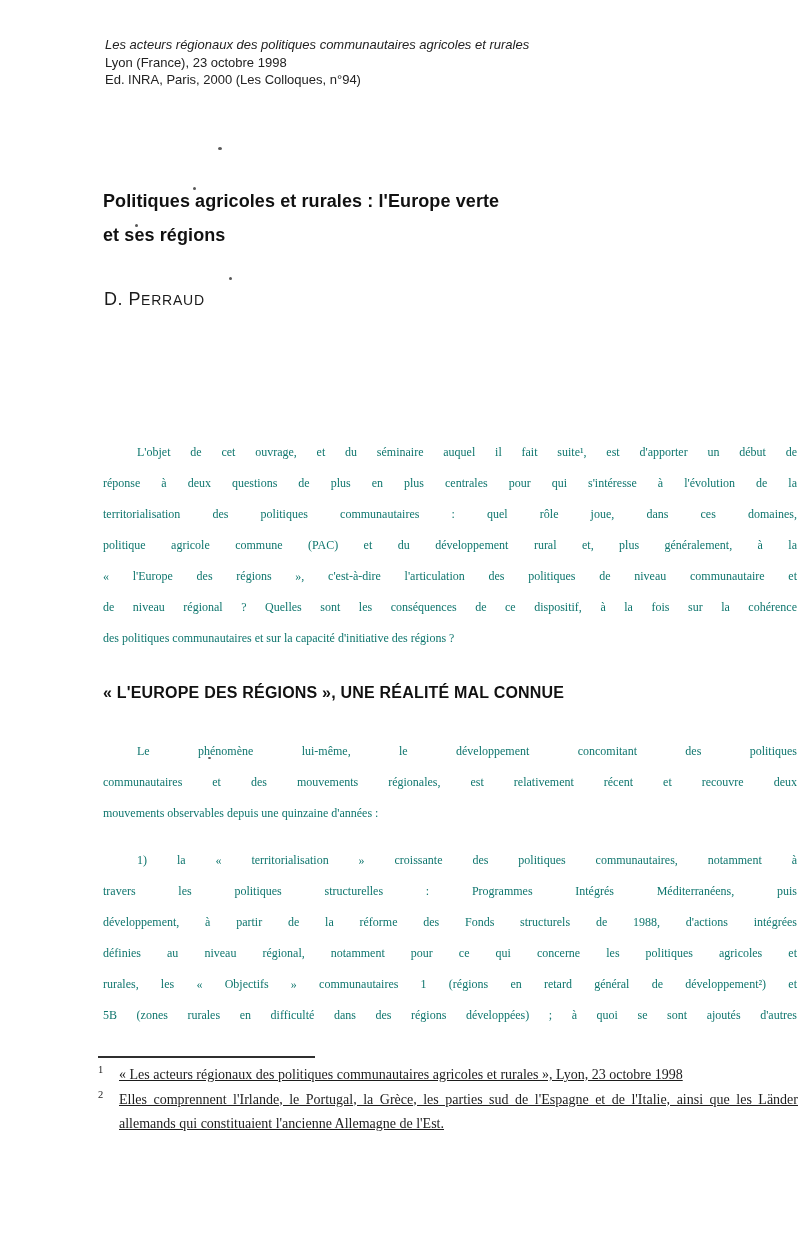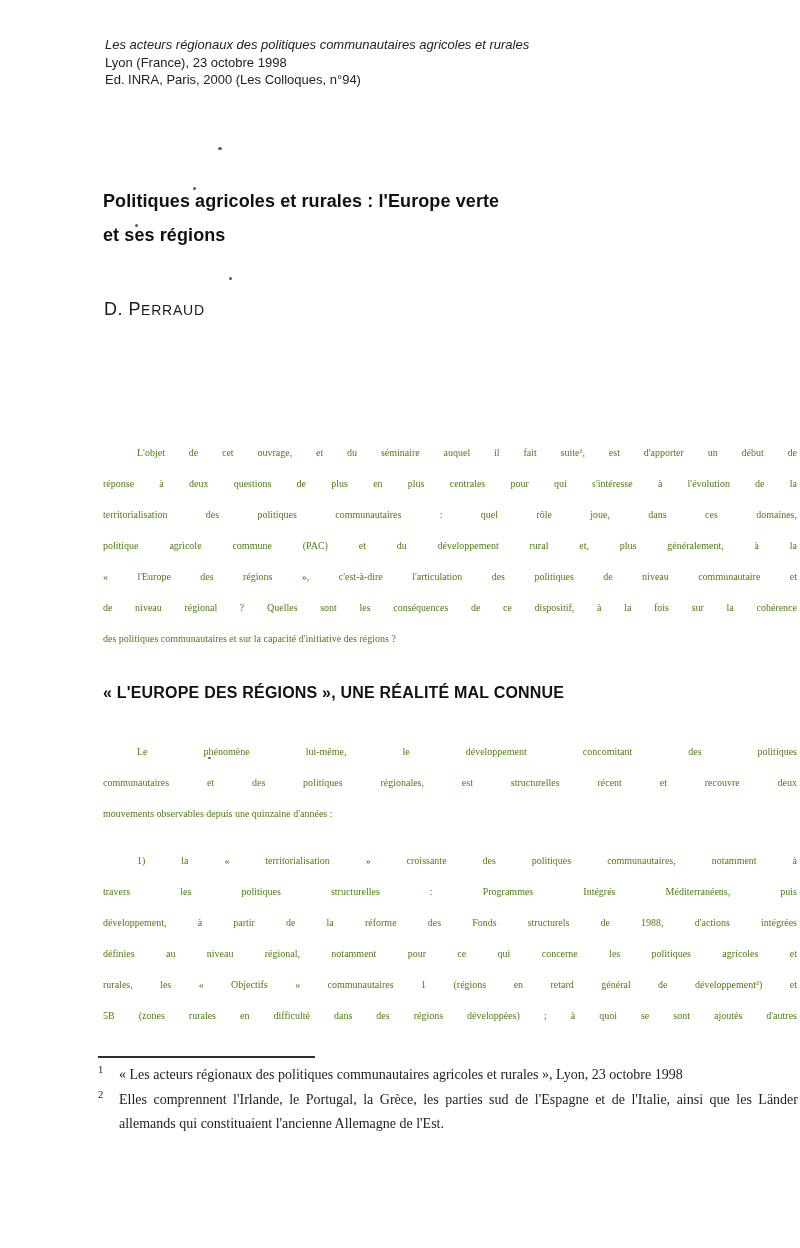--- a/index.html
+++ b/index.html
@@ -39,40 +39,40 @@
     font-weight: bold;
     font-size: 18px;
     line-height: 34px;
     color: #111;
     letter-spacing: 0.1px;
   }
 
   
   .author {
     position: absolute;
-    top: 299px;
+    top: 289px;
     left: 56px;
     font-family: "Liberation Sans", sans-serif;
     font-size: 18px;
     color: #1b1b1b;
     letter-spacing: 0.5px;
   }
   .author .sc {
     font-size: 14px;
     letter-spacing: 0.8px;
   }
 
   
   .para {
     position: absolute;
     left: 55px;
     width: 694px;
     font-family: "Liberation Serif", serif;
-    font-size: 10px;
-    color: #4d7c0f;
+    font-size: 12px;
+    color: #0f766e;
   }
   .bline {
     line-height: 31px;
     text-align: justify;
     text-align-last: justify;
     white-space: normal;
   }
   .bline.lastline { text-align-last: left; }
   .bline.indent { padding-left: 34px; }
 
@@ -121,20 +121,21 @@
     flex: 0 0 21px;
     font-size: 10.5px;
     line-height: 24.5px;
     position: relative;
     top: -5px;
   }
   .fn-text {
     flex: 1 1 auto;
     text-align: justify;
     text-align-last: left;
+    text-decoration: underline;
   }
 
   
   .speck {
     position: absolute;
     background: #3a3a3a;
     border-radius: 50%;
     opacity: 0.85;
   }
 </style>
@@ -165,21 +166,21 @@
     <div class="bline">politique agricole commune (PAC) et du développement rural et, plus généralement, à la</div>
     <div class="bline">« l'Europe des régions », c'est-à-dire l'articulation des politiques de niveau communautaire et</div>
     <div class="bline">de niveau régional ? Quelles sont les conséquences de ce dispositif, à la fois sur la cohérence</div>
     <div class="bline lastline">des politiques communautaires et sur la capacité d'initiative des régions ?</div>
   </div>
 
   <h2 class="section-heading">« L'EUROPE DES RÉGIONS », UNE RÉALITÉ MAL CONNUE</h2>
 
   <div class="para" id="para-pheno">
     <div class="bline indent">Le phénomène lui-même, le développement concomitant des politiques</div>
-    <div class="bline">communautaires et des politiques régionales, est structurelles récent et recouvre deux</div>
+    <div class="bline">communautaires et des mouvements régionales, est relativement récent et recouvre deux</div>
     <div class="bline lastline">mouvements observables depuis une quinzaine d'années :</div>
   </div>
 
   <div class="para" id="para-terri">
     <div class="bline indent">1) la « territorialisation » croissante des politiques communautaires, notamment à</div>
     <div class="bline">travers les politiques structurelles : Programmes Intégrés Méditerranéens, puis</div>
     <div class="bline">développement, à partir de la réforme des Fonds structurels de 1988, d'actions intégrées</div>
     <div class="bline">définies au niveau régional, notamment pour ce qui concerne les politiques agricoles et</div>
     <div class="bline">rurales, les « Objectifs » communautaires 1 (régions en retard général de développement²) et</div>
     <div class="bline">5B (zones rurales en difficulté dans des régions développées) ; à quoi se sont ajoutés d'autres</div>

